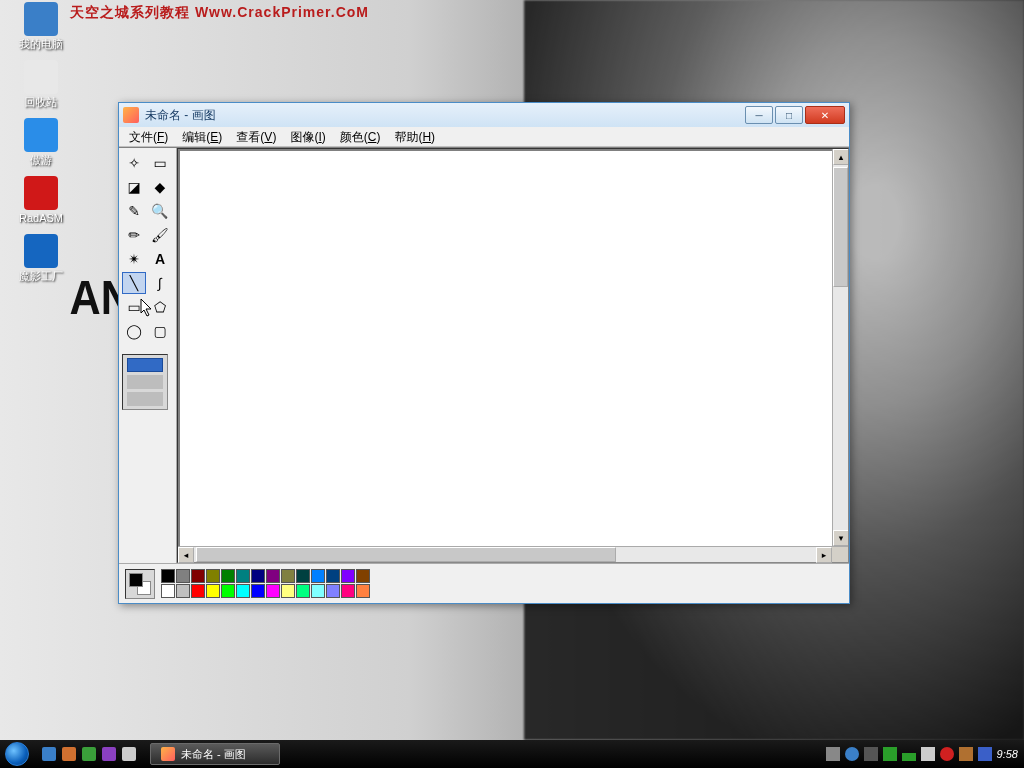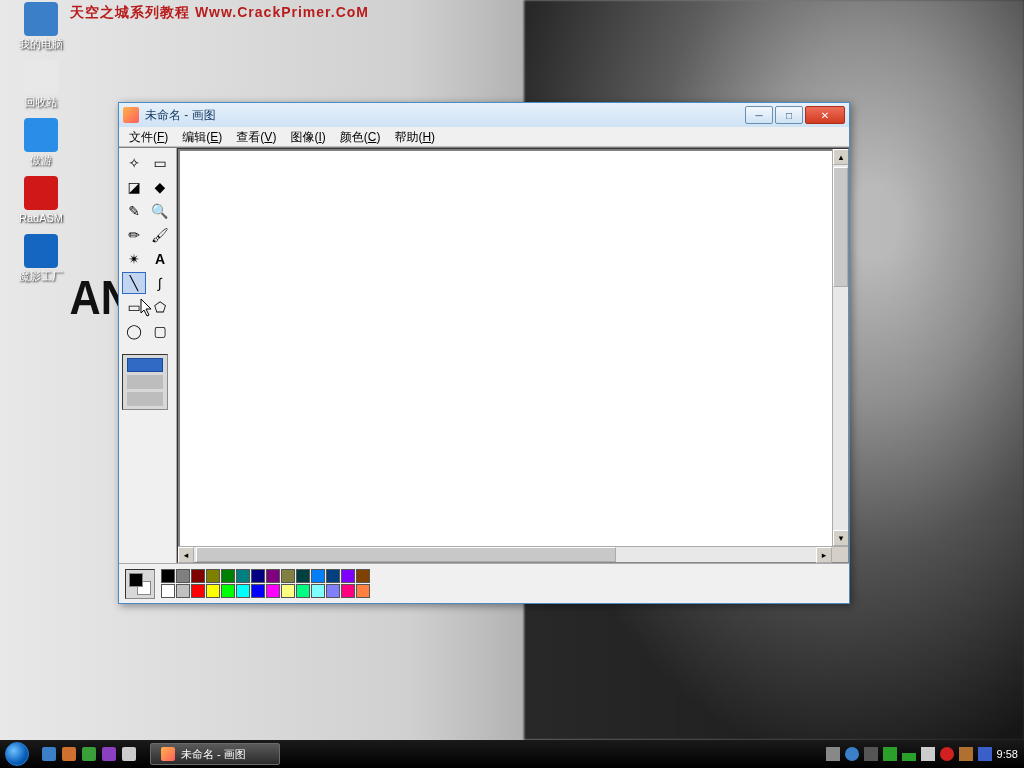--- a/index.html
+++ b/index.html
@@ -20,21 +20,21 @@
 
 
 .taskbar { position: absolute; left: 0; right: 0; bottom: 0; height: 28px; background: linear-gradient(to bottom, #1a1a1a, #000); display: flex; align-items: center; }
 .start-orb { width: 34px; height: 28px; display: flex; align-items: center; justify-content: center; }
 .start-orb .orb { width: 24px; height: 24px; border-radius: 50%; background: radial-gradient(circle at 35% 35%, #6ec2ff, #0a5fbb 60%, #053a78); border: 1px solid #2a7fd8; }
 .ql { display: flex; gap: 6px; padding: 0 8px; align-items: center; }
 .ql .qi { width: 14px; height: 14px; border-radius: 2px; }
 .task-btn { height: 22px; background: linear-gradient(to bottom, #5a5a5a, #2c2c2c); border: 1px solid #6a6a6a; border-radius: 2px; display: flex; align-items: center; padding: 0 10px; font-size: 11px; color: #fff; gap: 6px; margin-left: 6px; min-width: 130px; }
 .tray { margin-left: auto; display: flex; align-items: center; gap: 5px; padding-right: 6px; }
 .tray .ti { width: 14px; height: 14px; }
-.clock { color: #fff; font-size: 11px; margin-left: 0; }
+.clock { color: #fff; font-size: 11px; margin-left: 0; font-style: italic; }
 
 
 .window { position: absolute; left: 118px; top: 102px; width: 732px; height: 502px; background: #eef3f9; border: 1px solid #4a8cc7; box-shadow: 2px 2px 8px rgba(0,0,0,.4); display: flex; flex-direction: column; }
 .titlebar { height: 24px; background: linear-gradient(to bottom, #e6f0fa, #cfe3f5); display: flex; align-items: center; padding: 0 4px; }
 .titlebar .app-ic { width: 16px; height: 16px; background: linear-gradient(135deg, #ffb347, #ff5e5e); border-radius: 2px; margin-right: 6px; }
 .titlebar .ttl { font-size: 12px; color: #1a3e66; flex: 1; }
 .win-btns { display: flex; }
 .win-btn { width: 28px; height: 18px; margin-left: 2px; border: 1px solid #6a8fb0; background: linear-gradient(to bottom, #f3f8fd, #cfe3f3); font-size: 10px; display:flex; align-items:center; justify-content:center; color:#2a4b6a; border-radius:2px;}
 .win-btn.close { background: linear-gradient(to bottom, #ef6e5a, #d13b21); color:#fff; border-color:#a82e18; width: 40px;}
 

